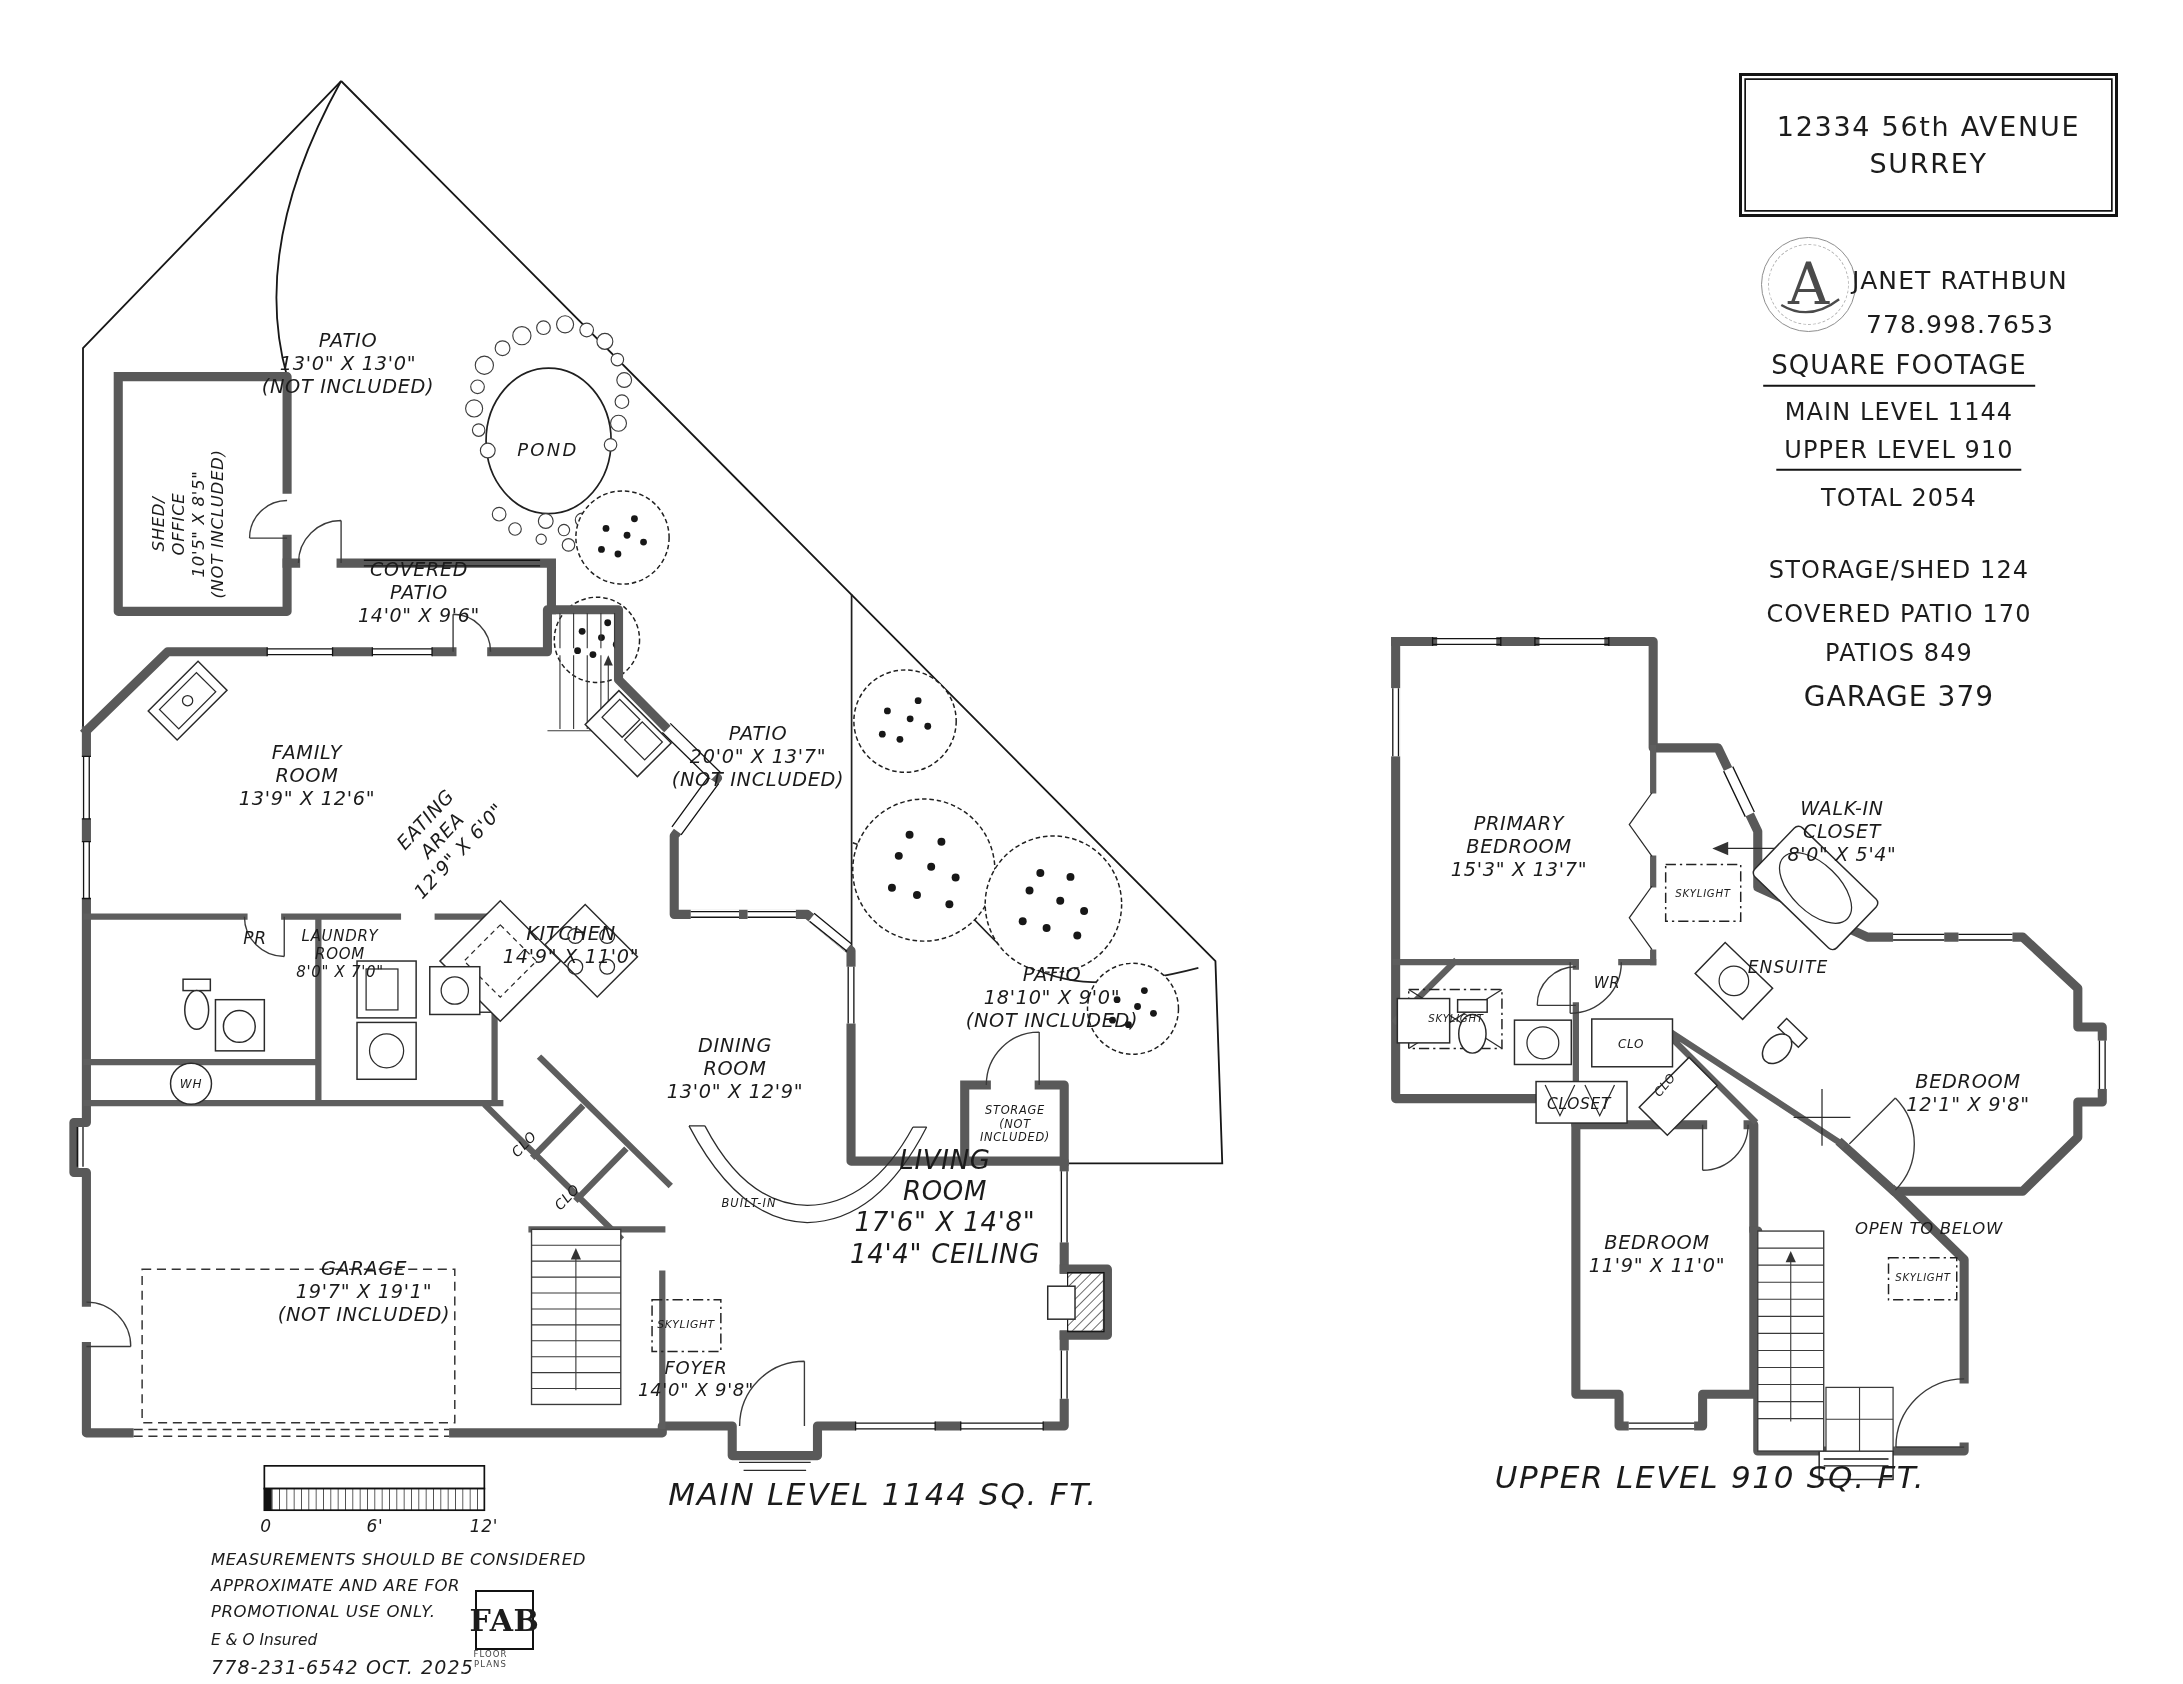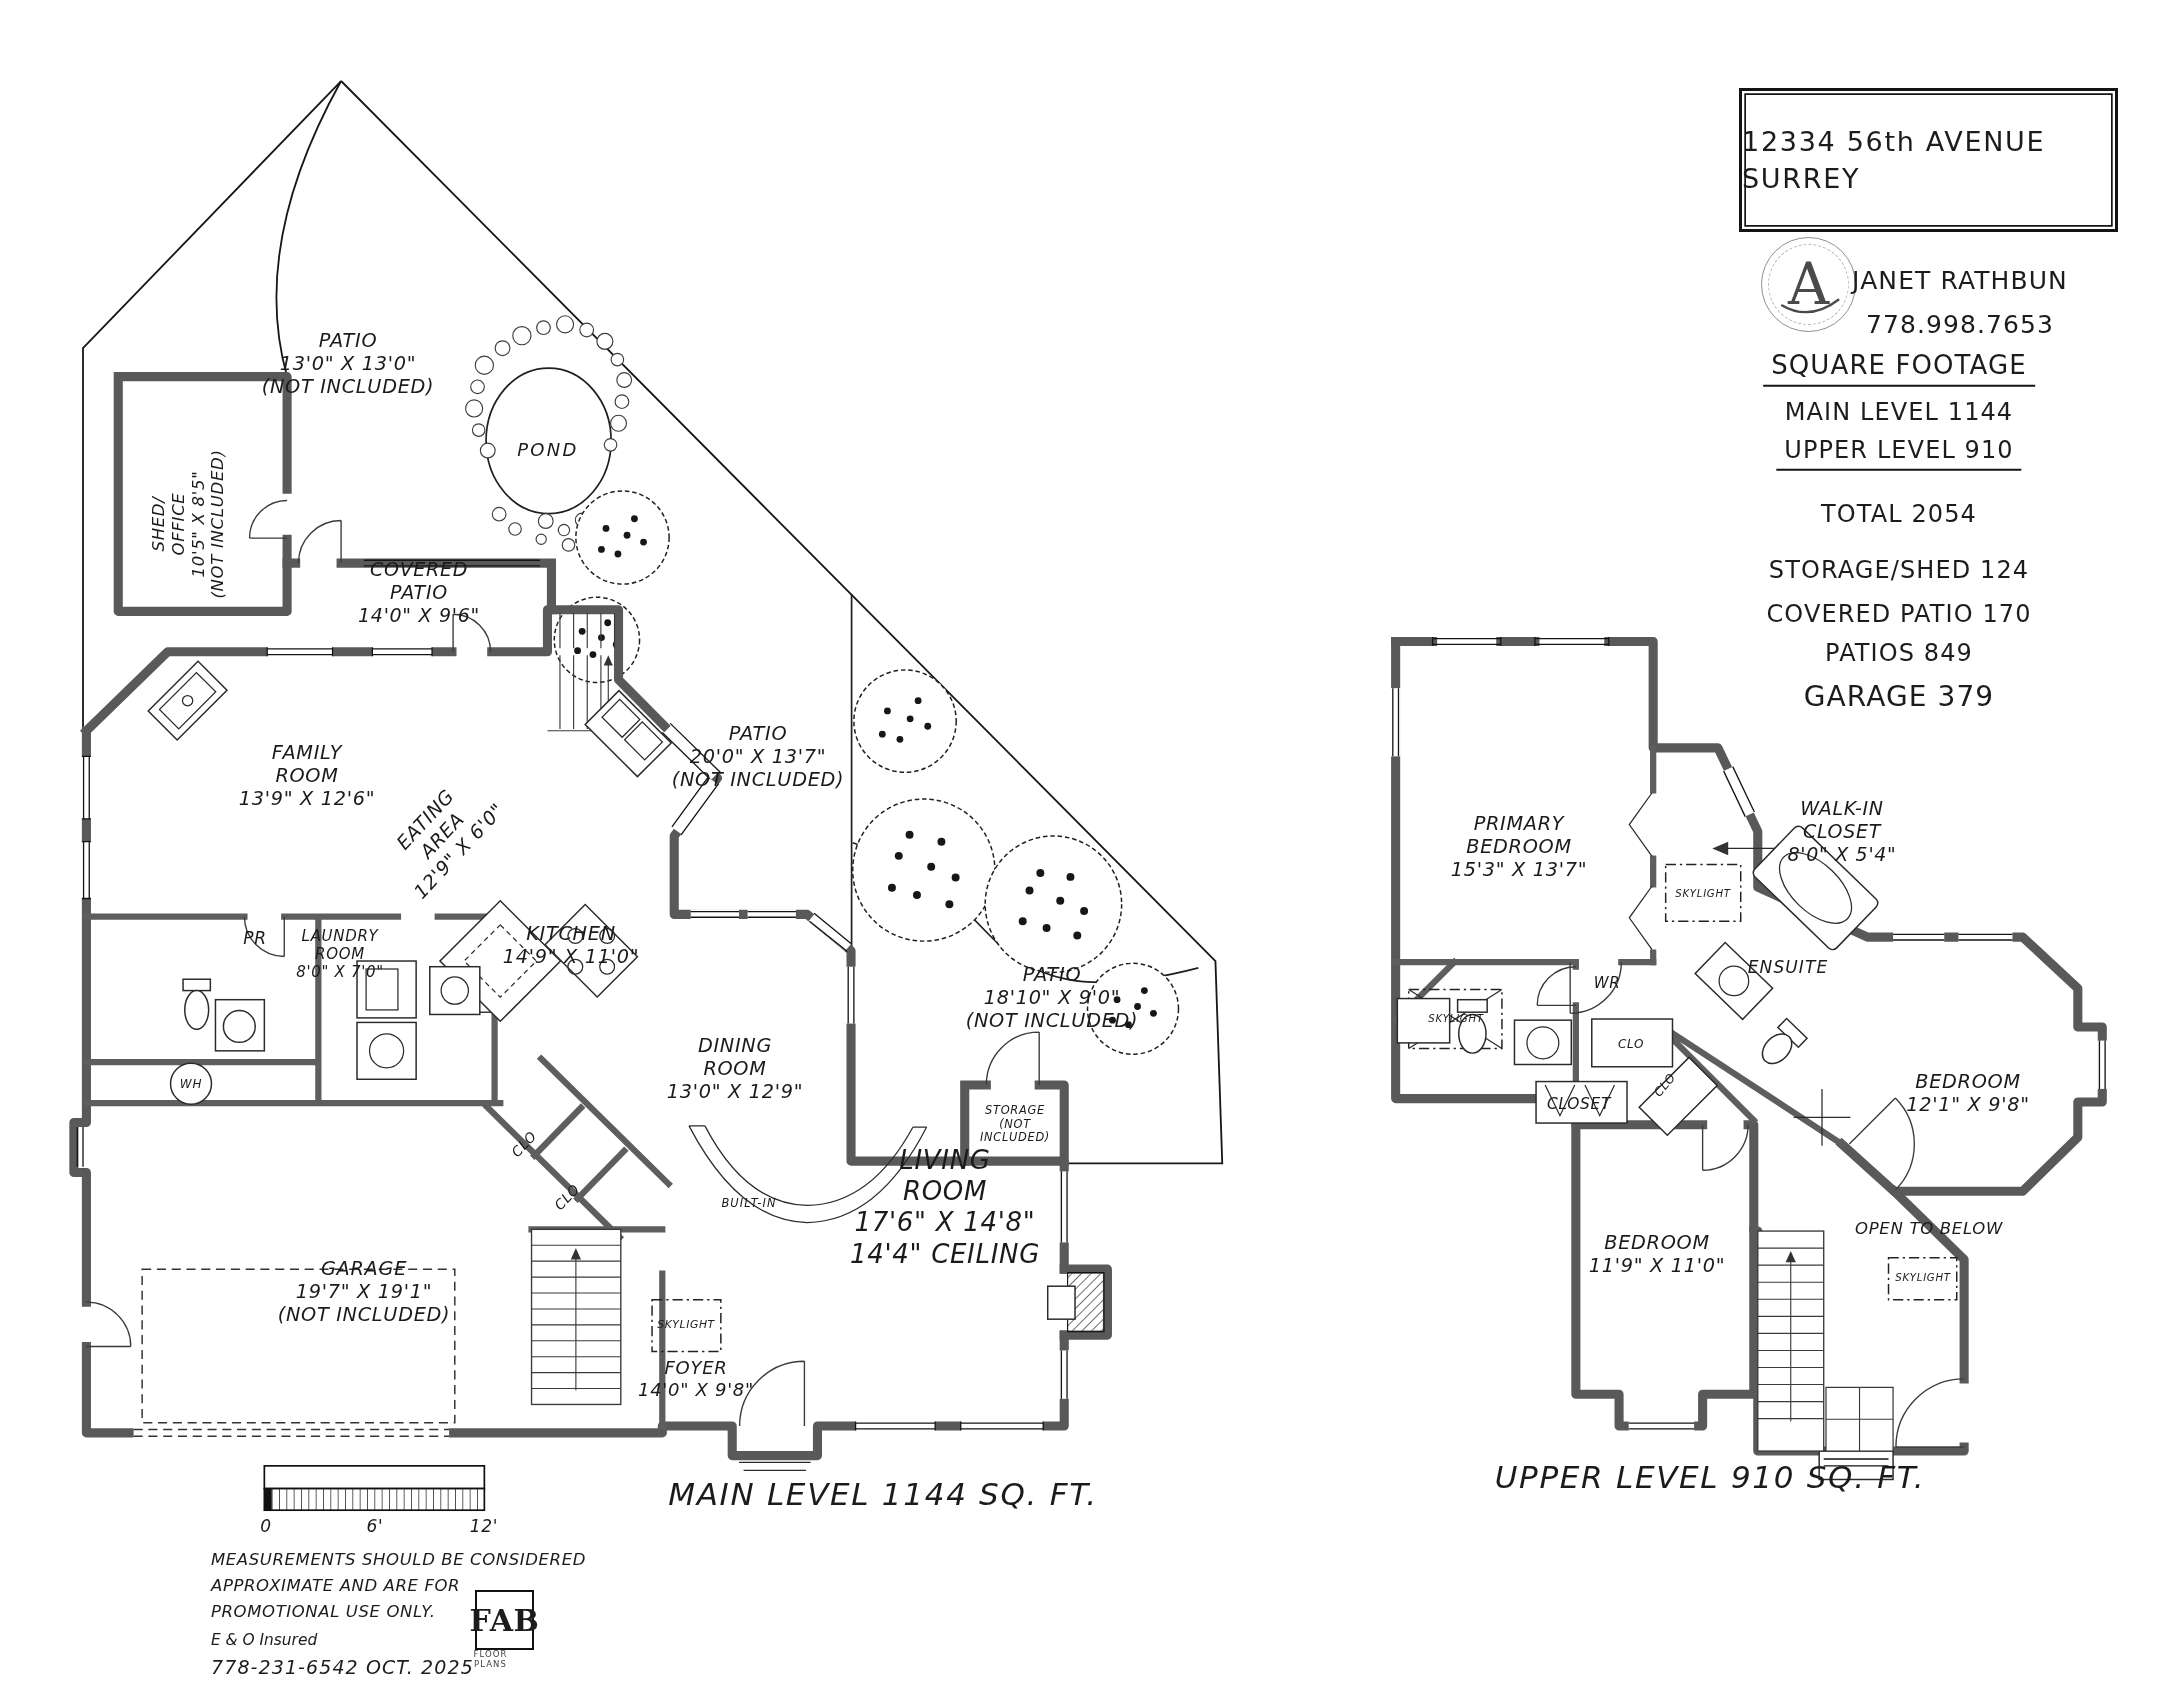--- a/index.html
+++ b/index.html
@@ -20,23 +20,23 @@
   .dash2{stroke:#333;stroke-width:2.6;fill:none;stroke-dasharray:16 10;}
   .tread{stroke:#3a3a3a;stroke-width:2;fill:none;}
   .tree{stroke:#1f1f1f;stroke-width:2.6;fill:#fff;stroke-dasharray:8 5;}
   .dot{fill:#171717;stroke:none;}
   .rock{stroke:#3d3d3d;stroke-width:2;fill:#fff;}
   .arrow{fill:#333;stroke:none;}
   
   .plan-label{position:absolute;text-align:center;white-space:pre-line;line-height:1.2;
     letter-spacing:0.7px;color:#1b1b1b;transform-origin:center;}
   .abs{position:absolute;font-style:italic;}
-  .address-box{position:absolute;left:1739px;top:88px;width:373px;height:138px;
+  .address-box{position:absolute;left:1739px;top:73px;width:373px;height:138px;
     border:3.4px solid #141414;box-shadow:inset 0 0 0 2.3px #fff, inset 0 0 0 4px #141414;
-    display:flex;flex-direction:column;align-items:flex-start;justify-content:center;gap:6px;}
+    display:flex;flex-direction:column;align-items:center;justify-content:center;gap:6px;}
   .address-box div{font-size:27px;letter-spacing:1.7px;}
   .logo-circle{position:absolute;left:1761px;top:237px;width:93px;height:93px;border:1.7px solid #8e8e8e;
     border-radius:50%;display:flex;align-items:center;justify-content:center;}
   .logo-circle::before{content:"";position:absolute;inset:5.7px;border:1.1px dashed #b5b5b5;border-radius:50%;}
   .logo-letter{font-family:"DejaVu Serif",serif;font-size:57px;color:#4a4a4a;line-height:1;}
   .hdr-line{position:absolute;transform:translate(-50%,-50%);white-space:nowrap;letter-spacing:1.1px;}
   .uline{border-bottom:2.3px solid #141414;padding:0 8px 4.5px 8px;}
   .fab-box{position:absolute;left:475px;top:1590px;width:55px;height:56px;border:2.3px solid #111;
     display:flex;align-items:center;justify-content:center;}
   .fab-box span{font-family:"DejaVu Serif",serif;font-weight:700;font-size:30px;letter-spacing:0.6px;}
@@ -496,21 +496,21 @@
     <path d="M34,118 Q84,148 136,108" stroke="#4a4a4a" stroke-width="4" fill="none"></path>
   </svg>
 </div>
 
 <div class="hdr-line" style="left:1960px;top:280px;font-size:25px;">JANET RATHBUN</div>
 <div class="hdr-line" style="left:1960px;top:324px;font-size:25px;">778.998.7653</div>
 
 <div class="hdr-line uline" style="left:1899px;top:368px;font-size:26px;">SQUARE FOOTAGE</div>
 <div class="hdr-line" style="left:1899px;top:412px;font-size:24px;">MAIN LEVEL 1144</div>
 <div class="hdr-line uline" style="left:1899px;top:453px;font-size:24px;">UPPER LEVEL 910</div>
-<div class="hdr-line" style="left:1899px;top:498px;font-size:24px;margin-top:16px;">TOTAL 2054</div>
+<div class="hdr-line" style="left:1899px;top:498px;font-size:24px;">TOTAL 2054</div>
 <div class="hdr-line" style="left:1899px;top:570px;font-size:24px;">STORAGE/SHED 124</div>
 <div class="hdr-line" style="left:1899px;top:614px;font-size:24px;">COVERED PATIO 170</div>
 <div class="hdr-line" style="left:1899px;top:653px;font-size:24px;">PATIOS 849</div>
 <div class="hdr-line" style="left:1899px;top:696px;font-size:28px;">GARAGE 379</div>
 
 <div class="abs" style="left:211px;top:1550px;font-size:16.5px;letter-spacing:0.6px;">MEASUREMENTS SHOULD BE CONSIDERED</div>
 <div class="abs" style="left:211px;top:1576px;font-size:16.5px;letter-spacing:0.6px;">APPROXIMATE AND ARE FOR</div>
 <div class="abs" style="left:211px;top:1602px;font-size:16.5px;letter-spacing:0.6px;">PROMOTIONAL USE ONLY.</div>
 <div class="abs" style="left:211px;top:1631px;font-size:15.4px;">E &amp; O Insured</div>
 <div class="abs" style="left:211px;top:1656px;font-size:19px;letter-spacing:1.1px;">778-231-6542  OCT. 2025</div>

